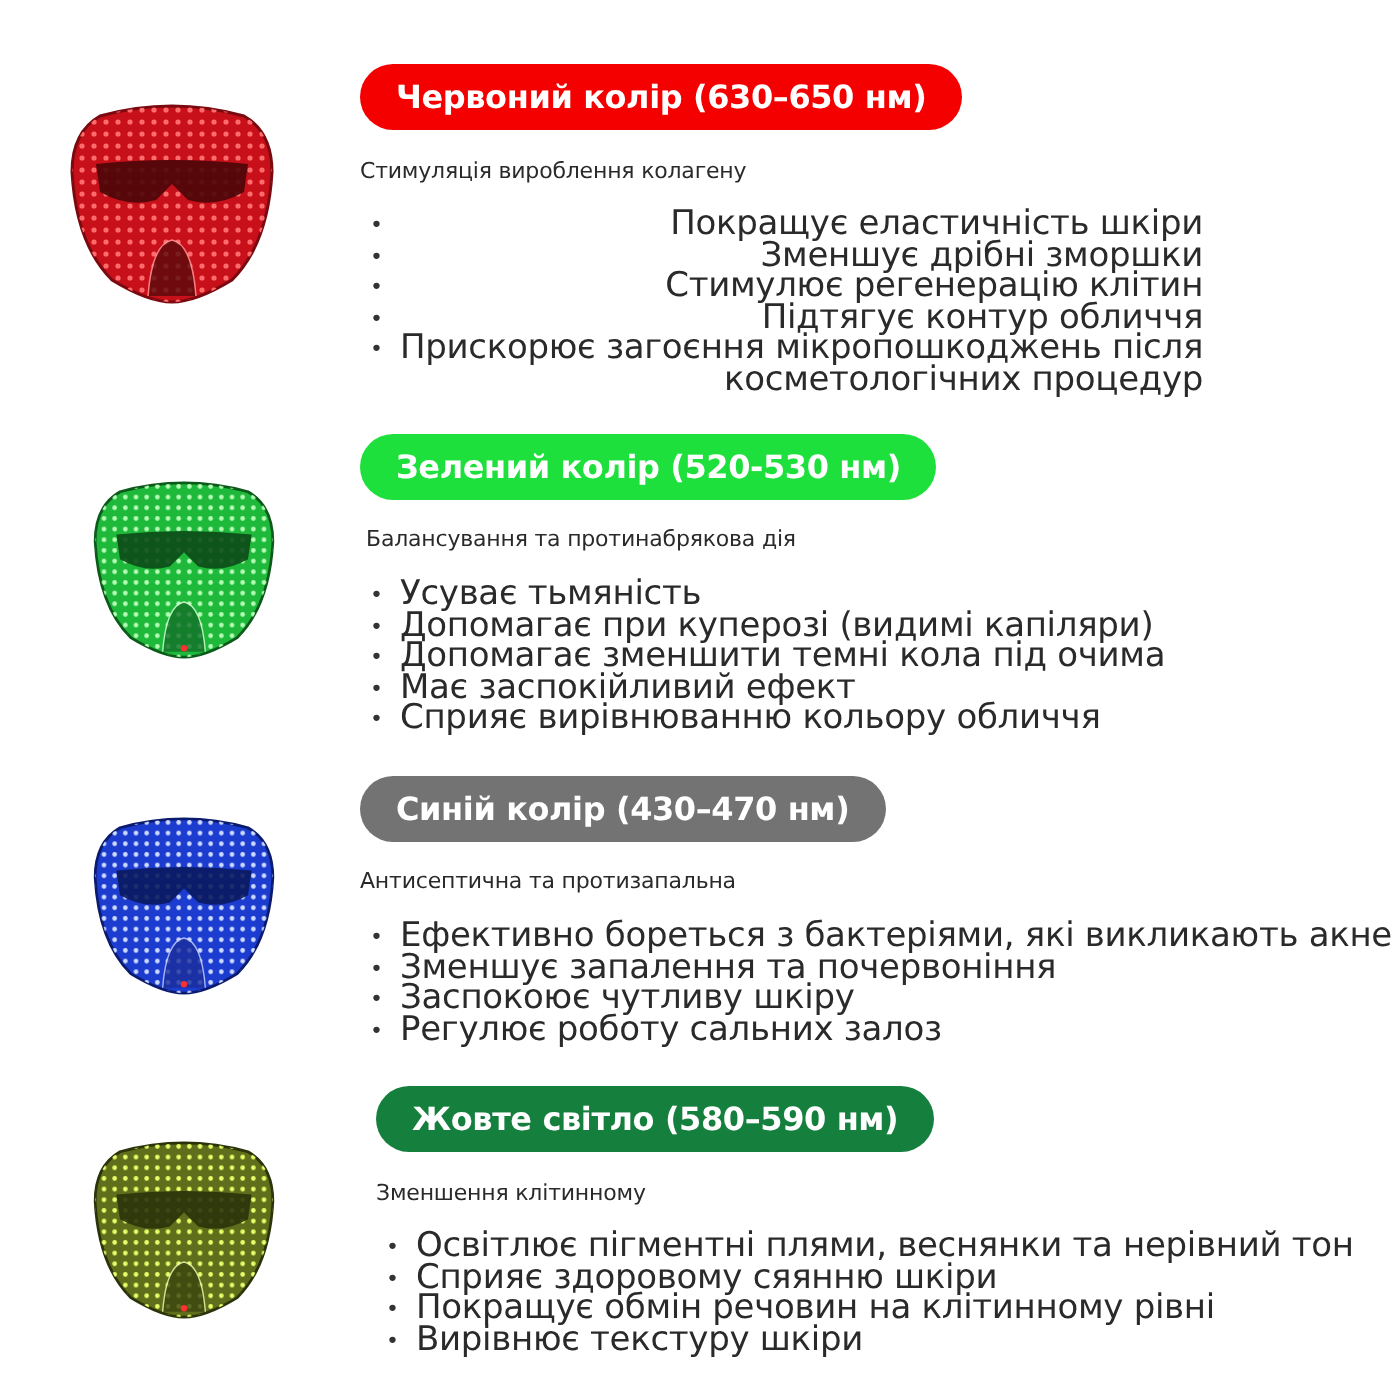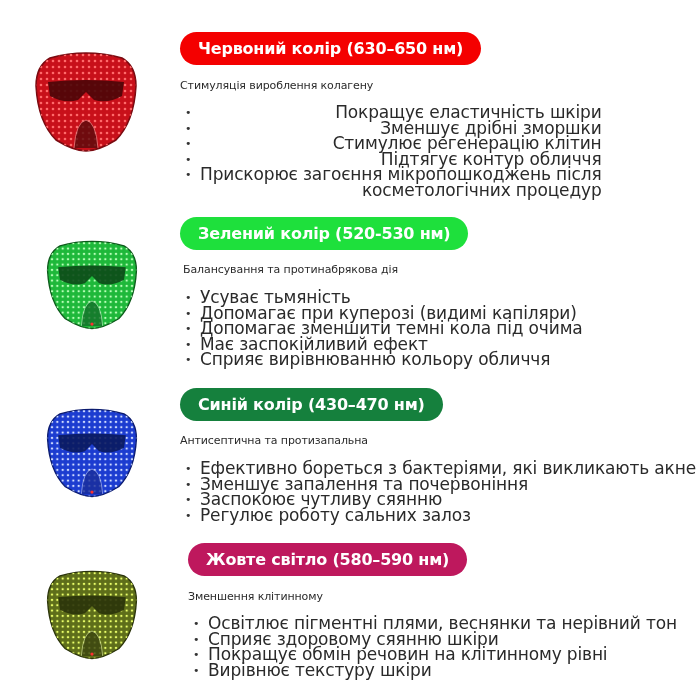--- a/index.html
+++ b/index.html
@@ -73,44 +73,44 @@
       <pattern id="ledB" width="6" height="6" patternUnits="userSpaceOnUse">
         <circle cx="3" cy="3" r="1.3" fill="#d0dcff"></circle>
       </pattern>
     </defs>
     <path d="M18 6 Q54 -4 90 6 Q104 14 104 34 Q102 70 84 88 Q66 99 54 99 Q42 99 24 88 Q6 70 4 34 Q4 14 18 6 Z" fill="#1c3cd0" stroke="#0a1a6e" stroke-width="1.5"></path>
     <path d="M18 6 Q54 -4 90 6 Q104 14 104 34 Q102 70 84 88 Q66 99 54 99 Q42 99 24 88 Q6 70 4 34 Q4 14 18 6 Z" fill="url(#ledB)"></path>
     <path d="M16 30 Q54 26 92 30 L90 44 Q76 52 62 48 L54 40 L46 48 Q32 52 18 44 Z" fill="#0a1a5e" opacity="0.9"></path>
     <path d="M42 96 Q44 70 54 68 Q64 70 66 96" fill="#1a2e9a" stroke="#c8d4ff" stroke-width="0.8" opacity="0.8"></path>
     <circle cx="54" cy="94" r="1.8" fill="#ff3030"></circle>
   </svg>
-  <div class="pill" style="left:180px;top:13px;background:#15803d;">Синій колір (430–470 нм)</div>
+  <div class="pill" style="left:180px;top:13px;background:#737373;">Синій колір (430–470 нм)</div>
   <div class="subtitle" style="left:180px;top:59px;">Антисептична та протизапальна</div>
   <ul class="bullets" style="left:182px;top:86px;">
     <li>Ефективно бореться з бактеріями, які викликають акне</li>
     <li>Зменшує запалення та почервоніння</li>
-    <li>Заспокоює чутливу сяянню</li>
+    <li>Заспокоює чутливу шкіру</li>
     <li>Регулює роботу сальних залоз</li>
   </ul>
 </div>
 
 <div class="section" style="top:535px;height:165px;">
   <svg class="mask" style="left:44px;top:30px;" width="96" height="100" viewBox="0 0 108 100">
     <defs>
       <pattern id="ledY" width="6" height="6" patternUnits="userSpaceOnUse">
         <circle cx="3" cy="3" r="1.3" fill="#eaff6a"></circle>
       </pattern>
     </defs>
     <path d="M18 6 Q54 -4 90 6 Q104 14 104 34 Q102 70 84 88 Q66 99 54 99 Q42 99 24 88 Q6 70 4 34 Q4 14 18 6 Z" fill="#5e6e1a" stroke="#2a330a" stroke-width="1.5"></path>
     <path d="M18 6 Q54 -4 90 6 Q104 14 104 34 Q102 70 84 88 Q66 99 54 99 Q42 99 24 88 Q6 70 4 34 Q4 14 18 6 Z" fill="url(#ledY)"></path>
     <path d="M16 30 Q54 26 92 30 L90 44 Q76 52 62 48 L54 40 L46 48 Q32 52 18 44 Z" fill="#2a330a" opacity="0.9"></path>
     <path d="M42 96 Q44 70 54 68 Q64 70 66 96" fill="#3a4410" stroke="#f0ffb0" stroke-width="0.8" opacity="0.8"></path>
     <circle cx="54" cy="94" r="1.8" fill="#ff3030"></circle>
   </svg>
-  <div class="pill" style="left:188px;top:8px;background:#be185d;">Жовте світло (580–590 нм)</div>
+  <div class="pill" style="left:188px;top:8px;background:#15803d;">Жовте світло (580–590 нм)</div>
   <div class="subtitle" style="left:188px;top:55px;">Зменшення клітинному</div>
   <ul class="bullets" style="left:190px;top:81px;">
     <li>Освітлює пігментні плями, веснянки та нерівний тон</li>
     <li>Сприяє здоровому сяянню шкіри</li>
     <li>Покращує обмін речовин на клітинному рівні</li>
     <li>Вирівнює текстуру шкіри</li>
   </ul>
 </div>
 
 <style>

